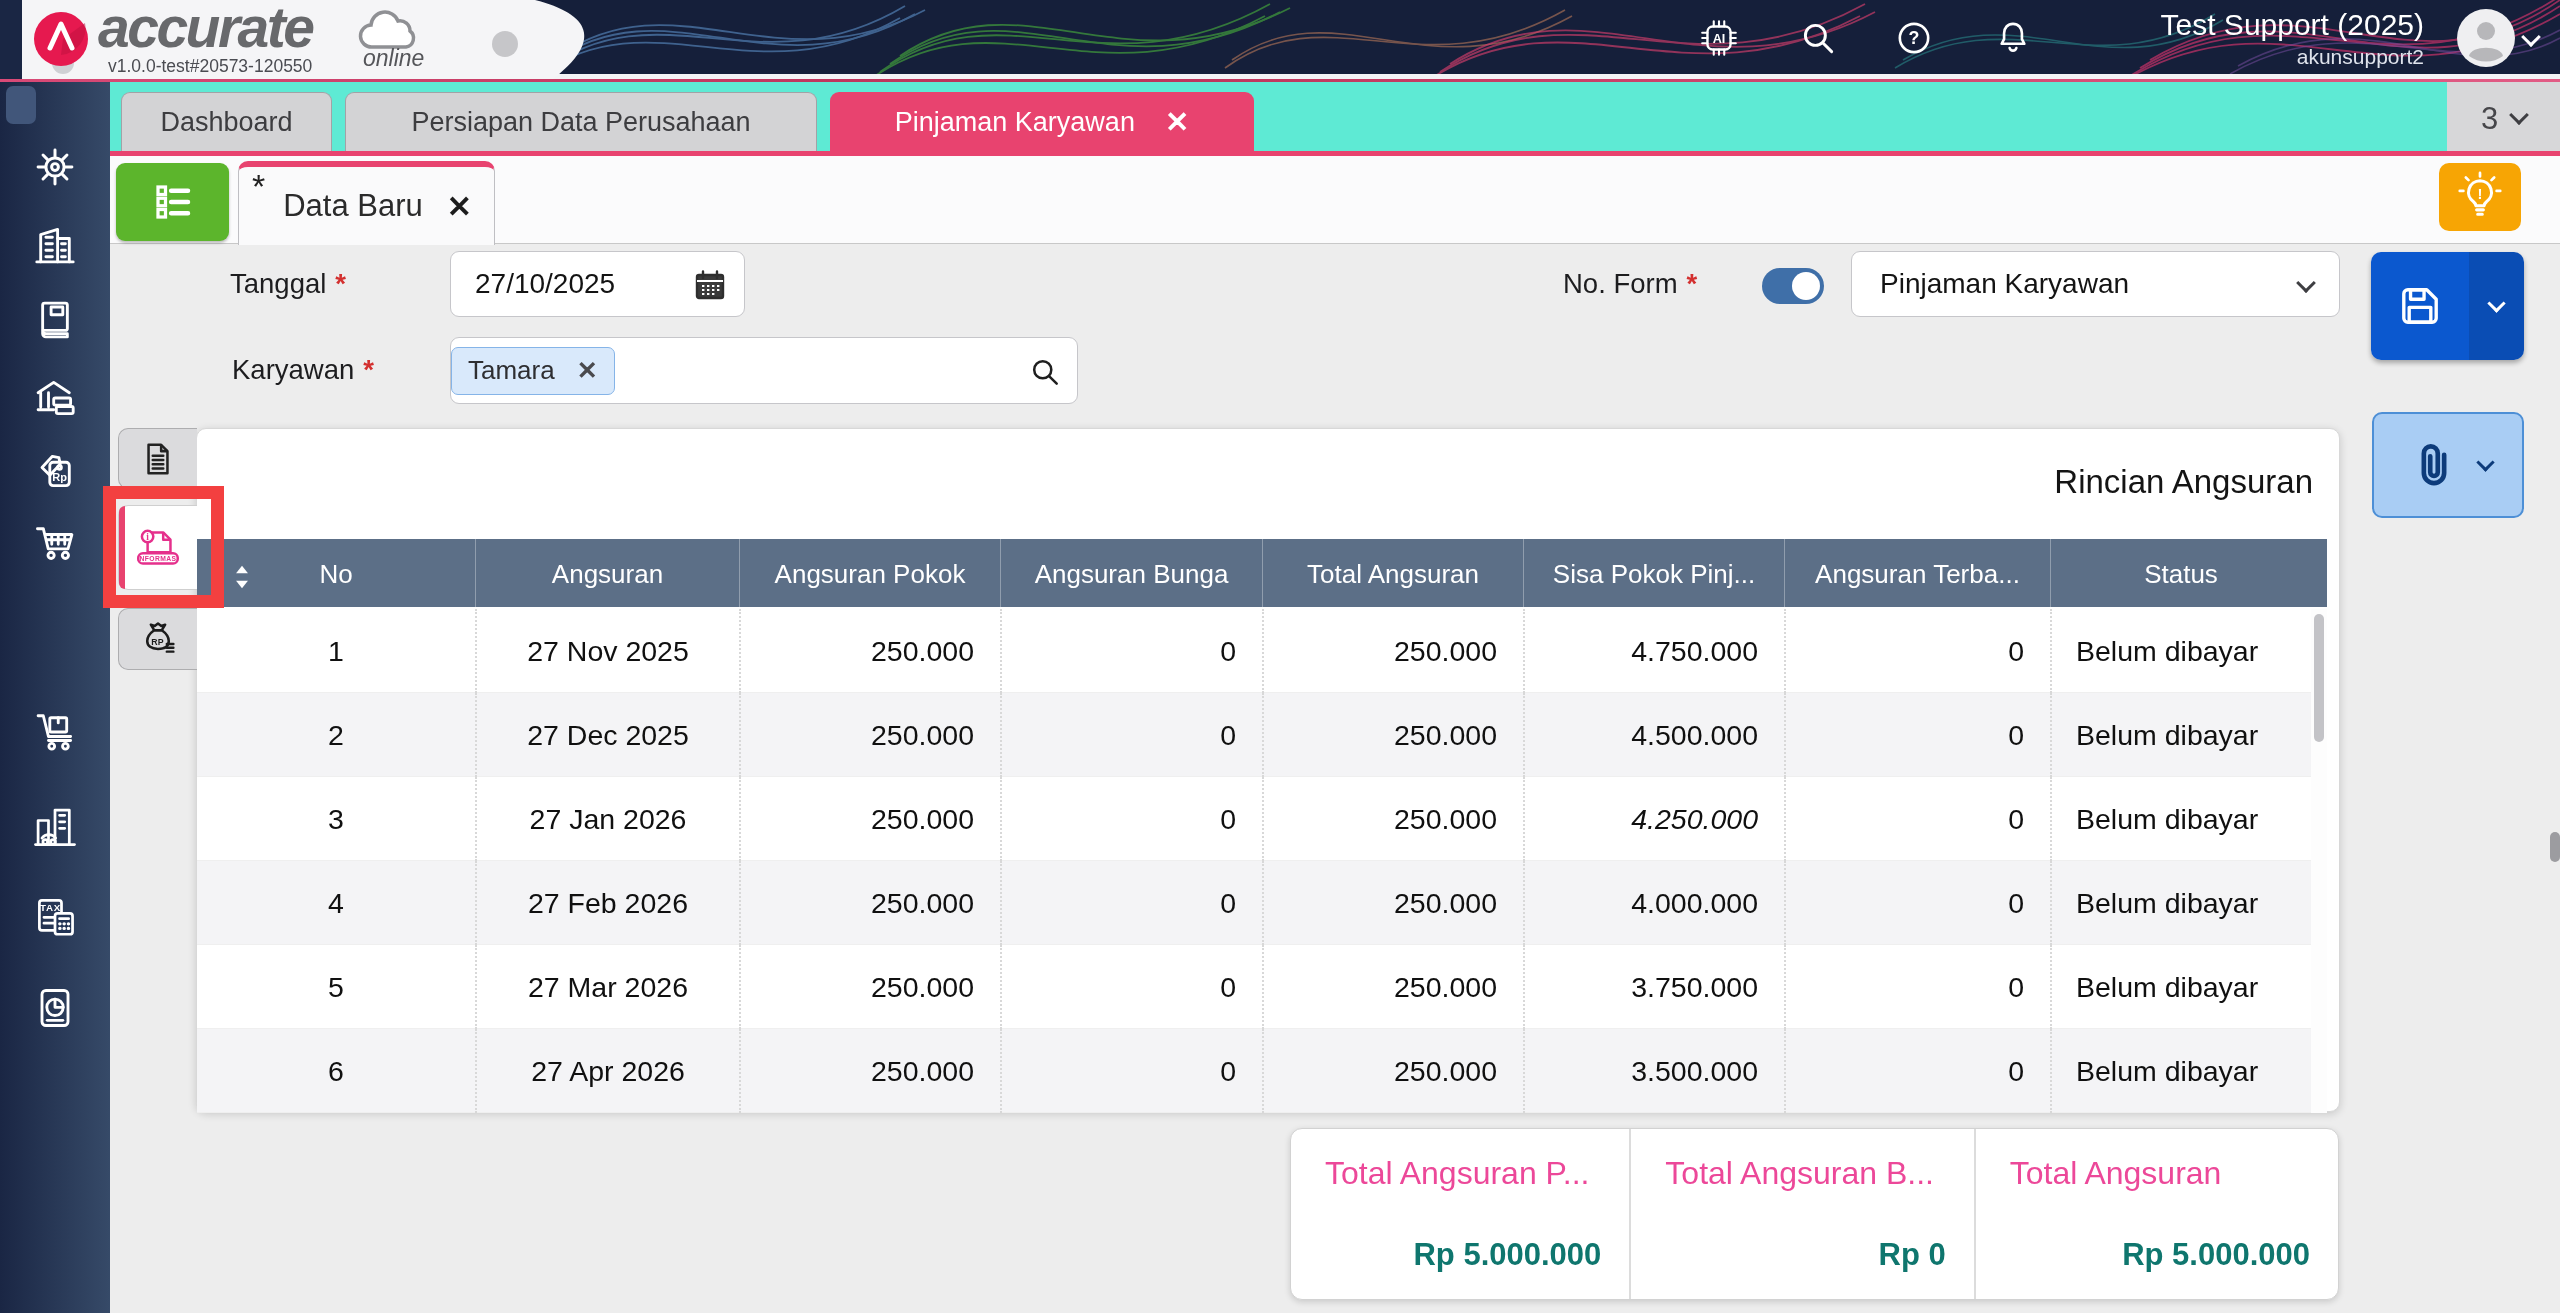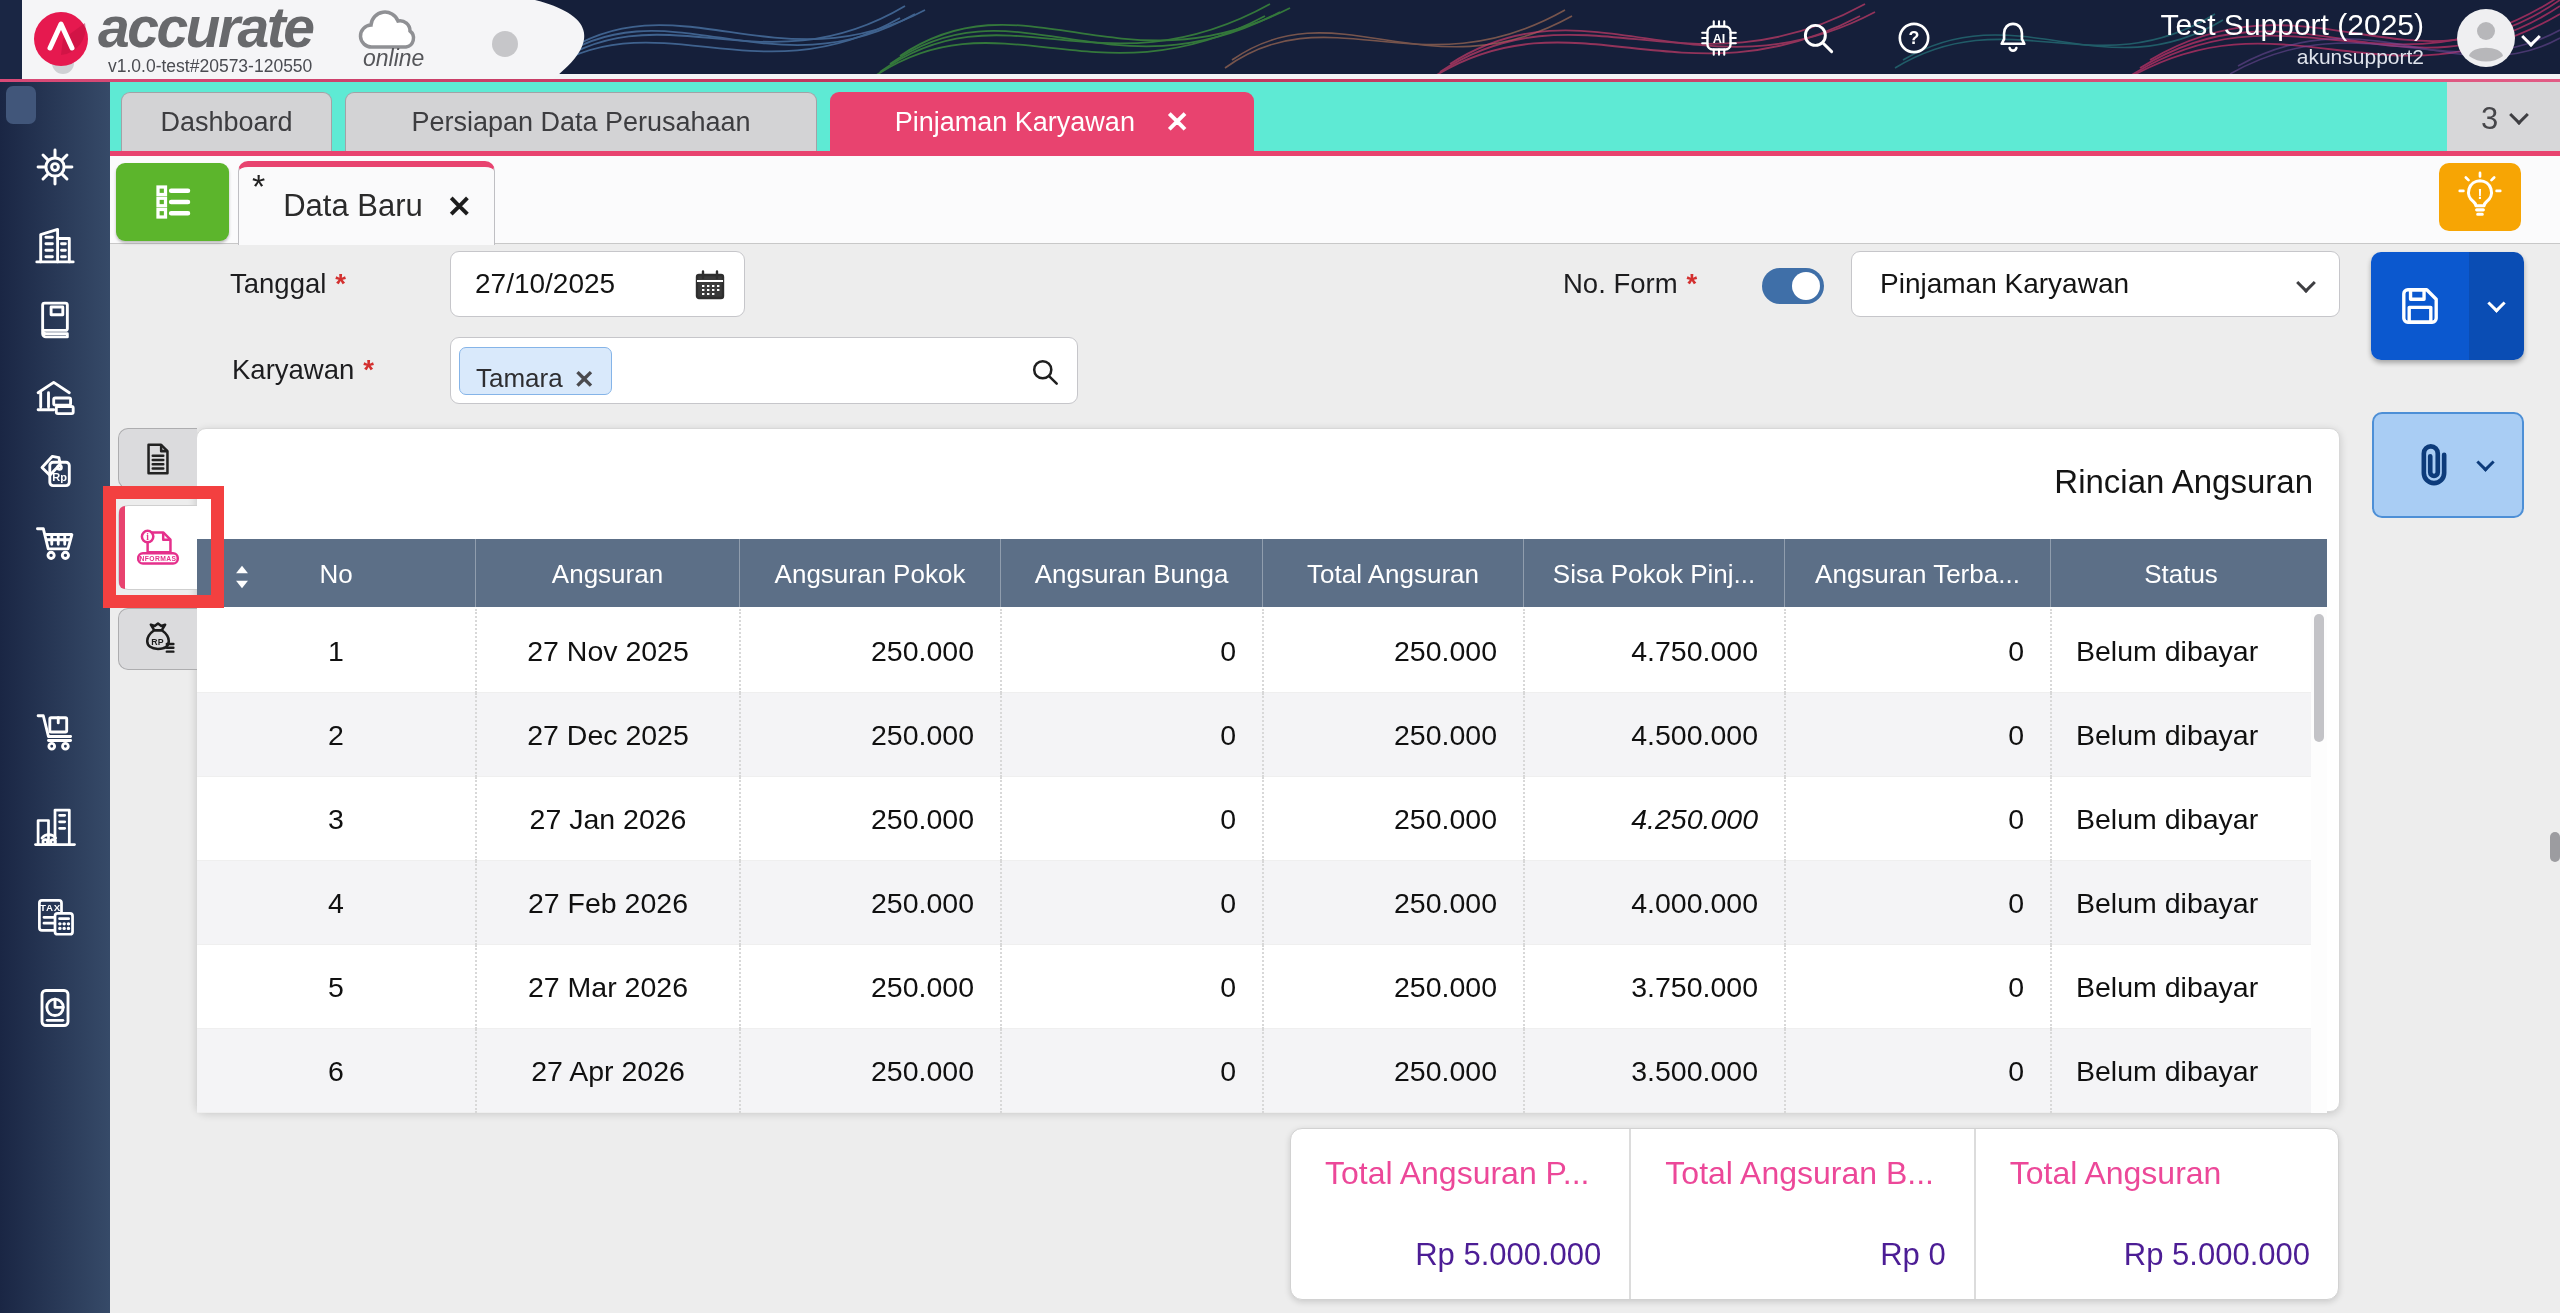--- a/index.html
+++ b/index.html
@@ -57,21 +57,21 @@
 
 .flabel{font-size:27.5px;color:#1d1d1f;z-index:2}
 .req{color:#d3302f;font-weight:bold;margin-left:9px}
 .input{position:absolute;background:#fff;border:1.5px solid #c6c6ca;border-radius:9px;z-index:2}
 #lbl-tanggal{left:230px;top:268px}
 #inp-tanggal{left:450px;top:251px;width:295px;height:66px;display:flex;align-items:center;cursor:text}
 #inp-tanggal .val{font-size:28px;color:#131313;margin-left:24px}
 #cal-ic{position:absolute;right:16px;top:15px;cursor:pointer}
 #lbl-karyawan{left:232px;top:354px}
 #inp-karyawan{left:450px;top:337px;width:628px;height:67px;display:flex;align-items:center;cursor:text}
-#chip{margin-left:8px;height:48px;background:#d9e9fb;border:1.5px solid #85b4e8;border-radius:7px;display:flex;align-items:flex-end;padding:0 16px;gap:11px}
+#chip{margin-left:0;height:48px;background:#d9e9fb;border:1.5px solid #85b4e8;border-radius:7px;display:flex;align-items:center;padding:0 16px;gap:22px}
 #chip .t{font-size:26px;color:#2e2e31}
 #chip .x{font-size:25px;font-weight:bold;color:#4a4a4e;cursor:pointer}
 #search-ic{position:absolute;right:14px;top:16px;cursor:pointer}
 #lbl-noform{left:1563px;top:268px}
 #toggle{left:1762px;top:268px;width:62px;height:36px;background:#3f6fa8;border-radius:18px;z-index:2;cursor:pointer}
 #toggle .knob{position:absolute;right:4px;top:4px;width:28px;height:28px;border-radius:50%;background:#fff}
 #select-noform{left:1851px;top:251px;width:489px;height:66px;display:flex;align-items:center;cursor:pointer}
 #select-noform .val{font-size:28px;color:#141414;margin-left:28px}
 #select-chev{position:absolute;right:26px;top:24px}
 
@@ -109,21 +109,21 @@
 #save-caret{width:55px;height:108px;background:var(--save_blue_dark,#0a4db4);display:flex;align-items:center;justify-content:center}
 #attach-btn{left:2372px;top:412px;width:152px;height:106px;background:var(--attach_bg,#a9cdf4);border:2px solid var(--attach_border,#4d8fd6);border-radius:10px;display:flex;align-items:center;justify-content:center;gap:16px;z-index:2;cursor:pointer}
 .chev-sm{width:13px;height:13px;border-right:3px solid #fff;border-bottom:3px solid #fff;transform:rotate(45deg);margin-top:-6px}
 .chev-navy{border-color:var(--attach_icon,#0d3b7a)}
 
 
 #totals{left:1290px;top:1128px;width:1049px;height:172px;background:#fff;border:1px solid #d2d2d2;border-radius:12px;box-shadow:0 2px 6px rgba(0,0,0,.15);display:flex;z-index:2}
 .tot-col{position:relative;height:100%}
 .tot-col.sep{border-left:2px solid #dcdcdc}
 .tot-label{position:absolute;left:34px;top:26px;font-size:32px;color:#ec4899;white-space:nowrap}
-.tot-value{position:absolute;right:28px;bottom:26px;font-size:31px;font-weight:normal;color:#4c1d95;white-space:nowrap}
+.tot-value{position:absolute;right:28px;bottom:26px;font-size:31px;font-weight:bold;color:#0f766e;white-space:nowrap}
 
 
 #sidebar{left:0;top:82px;width:110px;height:1231px;background:linear-gradient(90deg,var(--sidebar_navy_1,#1a2644),var(--sidebar_navy_2,#364a68));z-index:2}
 #sidebar-nub{position:absolute;left:6px;top:4px;width:30px;height:38px;background:#41567a;border-radius:7px}
 .side-ic{position:absolute;left:29px;width:52px;height:52px;cursor:pointer}
 
 
 #page-thumb{left:2550px;top:832px;width:10px;height:30px;background:#9c9ca0;border-radius:5px;z-index:10;cursor:pointer}
 </style>
 </head>

